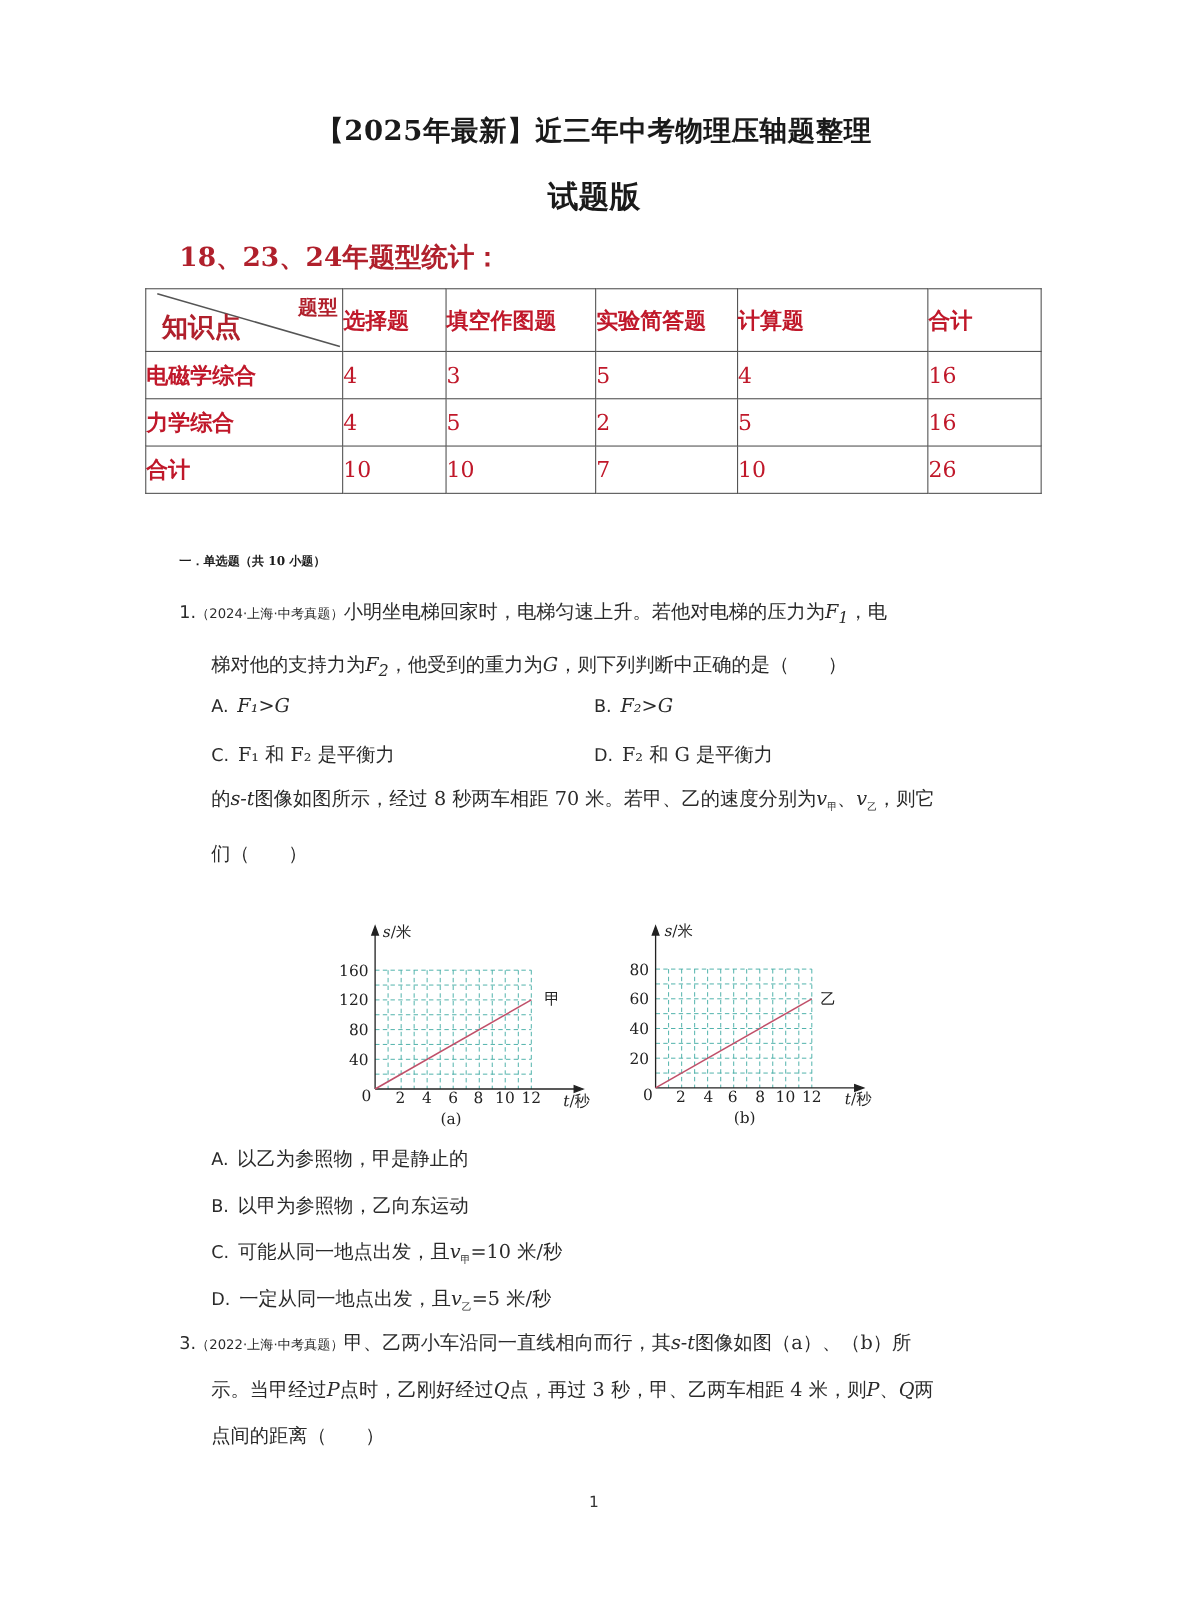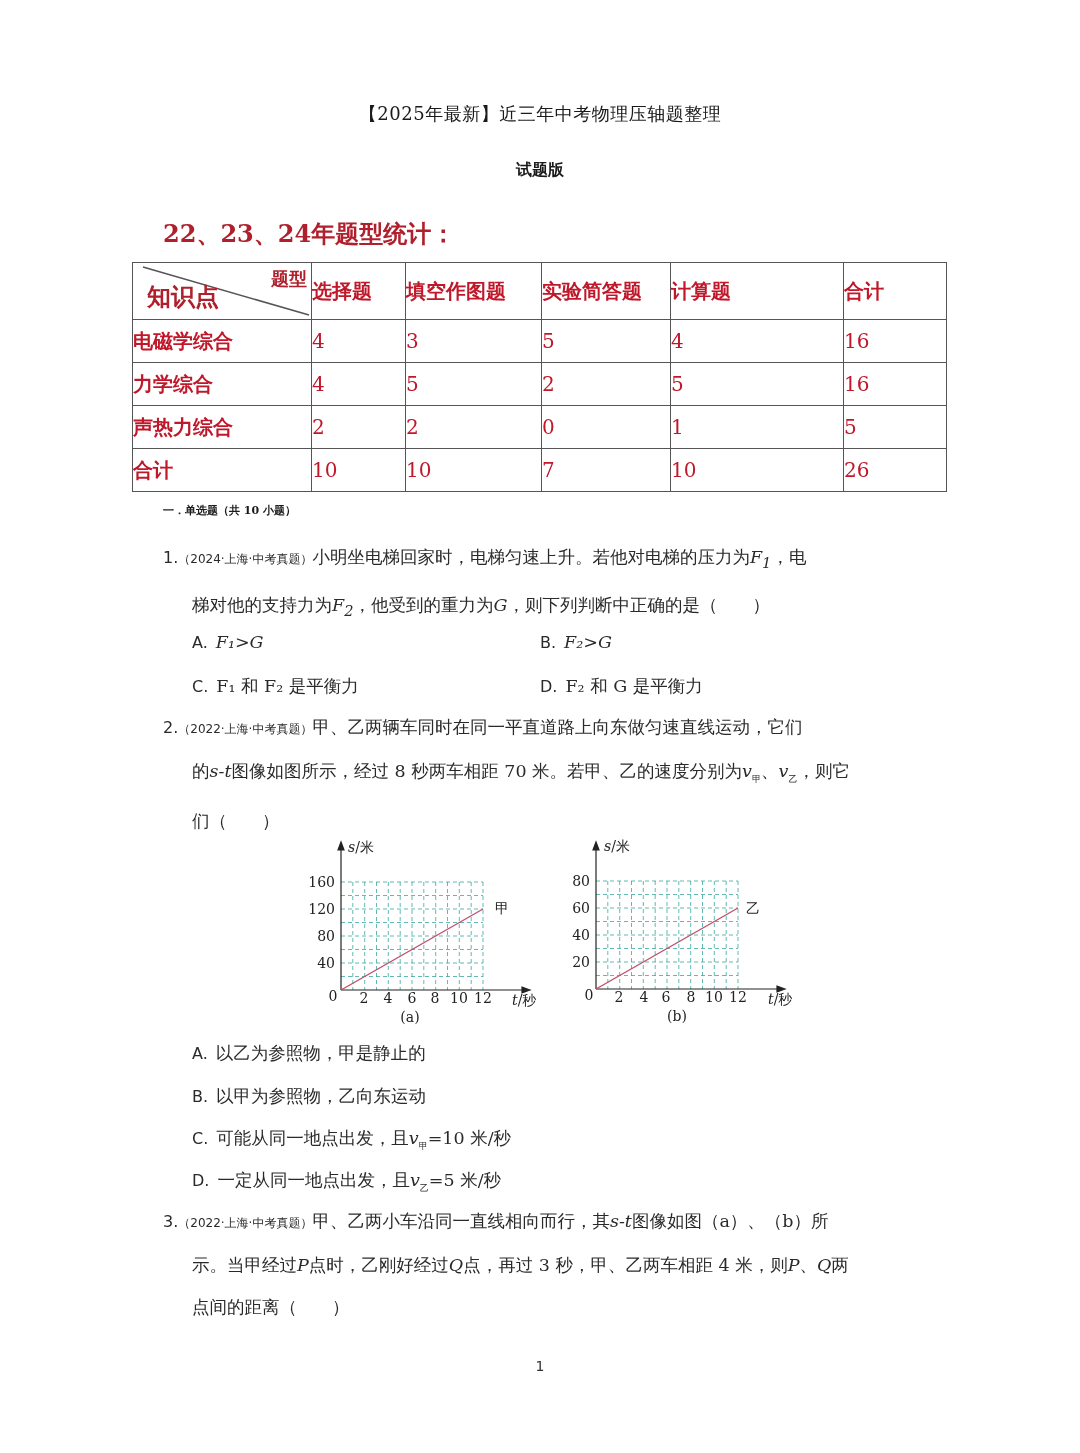--- a/index.html
+++ b/index.html
@@ -1,20 +1,20 @@
 <!DOCTYPE html>
 <html><head>
 <meta charset="utf-8">
 <style>
   html, body { margin: 0; padding: 0; background: #ffffff; }
   body { width: 1080px; height: 1453px; position: relative; overflow: hidden;
          font-family: "DejaVu Serif", "Liberation Serif", serif; color: #222; }
   .abs { position: absolute; }
-  .title { left: 0; width: 1080px; text-align: center; top: 102px; font-size: 18px; font-weight: normal; color: #1a1a1a; letter-spacing: 0.5px; }
-  .subtitle { left: 0; width: 1080px; text-align: center; top: 160px; font-size: 16px; font-weight: bold; color: #1a1a1a; }
+  .title { left: 0; width: 1080px; text-align: center; top: 102px; font-size: 25px; font-weight: bold; color: #1a1a1a; letter-spacing: 0.5px; }
+  .subtitle { left: 0; width: 1080px; text-align: center; top: 160px; font-size: 28px; font-weight: bold; color: #1a1a1a; }
   .stats-heading { left: 163px; top: 218px; font-size: 24px; font-weight: bold; color: #b0202c; }
   table.stats { position: absolute; left: 132px; top: 262px; width: 815px; border-collapse: collapse; }
   table.stats td { border: 1.5px solid #555; text-align: left; color: #c0182a; font-size: 20px; height: 42px; padding: 0; }
   table.stats tr.head td { height: 56px; font-weight: bold; }
   table.stats td.diag { position: relative; width: 178px; padding: 0; }
   .diag svg { position: absolute; left: 0; top: 0; }
   .diag .lt { position: absolute; right: 4px; top: 4px; font-size: 18px; font-weight: bold; color: #b0202c; }
   .diag .lb { position: absolute; left: 14px; bottom: 6px; font-size: 24px; font-weight: bold; color: #b0202c; }
   table.stats td.rowlabel { font-weight: bold; }
   .section { left: 163px; top: 503px; font-size: 11px; font-weight: bold; color: #1a1a1a; }
@@ -27,21 +27,21 @@
   i { font-style: italic; }
   .chart { position: absolute; }
   .chart text { font-family: "DejaVu Serif", "Liberation Serif", serif; fill: #222; }
   .pagenum { left: 0; width: 1080px; text-align: center; top: 1358px; font-size: 14px; color: #333; font-family: "DejaVu Sans", sans-serif; }
 </style>
 </head>
 <body>
 
 <div class="abs title">【2025年最新】近三年中考物理压轴题整理</div>
 <div class="abs subtitle">试题版</div>
-<div class="abs stats-heading">22、23、24年题型统计：</div>
+<div class="abs stats-heading">18、23、24年题型统计：</div>
 
 <table class="stats">
   <tbody>
       <tr class="head">
     <td class="diag">
       <svg width="178" height="56">
             <line x1="10" y1="4" x2="176" y2="52" stroke="#555" stroke-width="1.5"></line>
           </svg>
       <span class="lt">题型</span>
       <span class="lb">知识点</span>
@@ -62,28 +62,20 @@
   </tr>
   <tr>
     <td class="rowlabel">力学综合</td>
     <td>4</td>
     <td>5</td>
     <td>2</td>
     <td>5</td>
     <td>16</td>
   </tr>
   <tr>
-    <td class="rowlabel">声热力综合</td>
-    <td>2</td>
-    <td>2</td>
-    <td>0</td>
-    <td>1</td>
-    <td>5</td>
-  </tr>
-  <tr>
     <td class="rowlabel">合计</td>
     <td>10</td>
     <td>10</td>
     <td>7</td>
     <td>10</td>
     <td>26</td>
   </tr>
 </tbody>
   </table>
 
@@ -96,23 +88,20 @@
   <div class="indent">
     <span>梯对他的支持力为</span><i>F</i><sub><i>2</i></sub><span>，他受到的重力为</span><i>G</i><span>，则下列判断中正确的是（　　）</span>
   </div>
 </div>
 <div class="abs opt" style="left:192px; top:632px"><span class="letter">A.</span><i>F₁&gt;G</i></div>
 <div class="abs opt" style="left:540px; top:632px"><span class="letter">B.</span><i>F₂&gt;G</i></div>
 <div class="abs opt" style="left:192px; top:674px"><span class="letter">C.</span><span>F₁ 和 F₂ 是平衡力</span></div>
 <div class="abs opt" style="left:540px; top:674px"><span class="letter">D.</span><span>F₂ 和 G 是平衡力</span></div>
 
 <div class="abs q" style="top:706px">
-  <div>
-    <span class="num">2.</span><span class="src">（2022·上海·中考真题）</span><span>甲、乙两辆车同时在同一平直道路上向东做匀速直线运动，它们</span>
-  </div>
   <div class="indent">
     <span>的</span><i>s-t</i><span>图像如图所示，经过 8 秒两车相距 70 米。若甲、乙的速度分别为</span><i>v</i><sub style="font-size:9px">甲</sub><span>、</span><i>v</i><sub style="font-size:9px">乙</sub><span>，则它</span>
   </div>
   <div class="indent">们（　　）</div>
 </div>
 
 <svg class="chart" style="left:300px; top:830px" width="250" height="200">
   <g stroke="#3aa8a0" stroke-width="0.8" stroke-dasharray="4,3">
     <line x1="41" y1="52" x2="183" y2="52"></line>
       <line x1="41" y1="65.5" x2="183" y2="65.5"></line>

